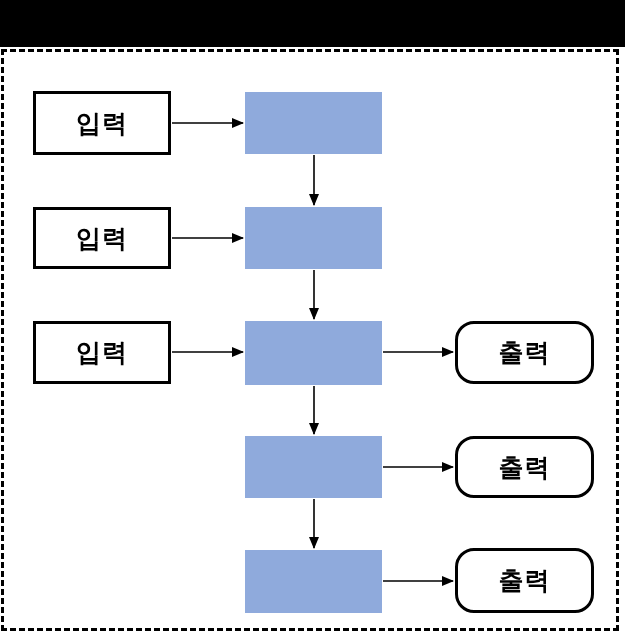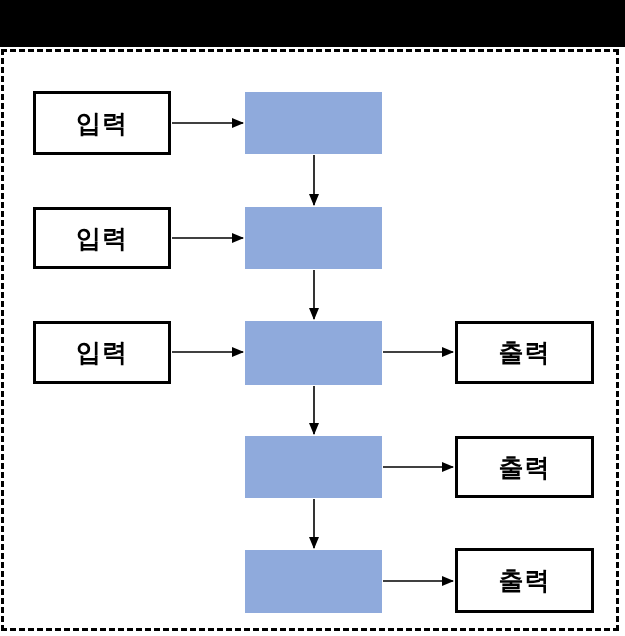--- a/index.html
+++ b/index.html
@@ -34,21 +34,21 @@
   }
   .io {
     background: var(--box-bg, #fff);
     border: 3px solid var(--line, #000);
     font-size: 25px;
     font-weight: bold;
     color: #000;
     letter-spacing: 1px;
   }
   .in-box  { left: 33px;  width: 138px; }
-  .out-box { left: 455px; width: 139px; }
+  .out-box { left: 455px; width: 139px; border-radius: 19px; }
   .proc {
     left: 245px; width: 137px;
     background: var(--accent, #8FAADC);
   }
   .i1 { top: 91px;  height: 64px; }
   .i2 { top: 207px; height: 62px; }
   .i3 { top: 321px; height: 63px; }
   .p1 { top: 92px;  height: 62px; }
   .p2 { top: 207px; height: 62px; }
   .p3 { top: 321px; height: 64px; }

